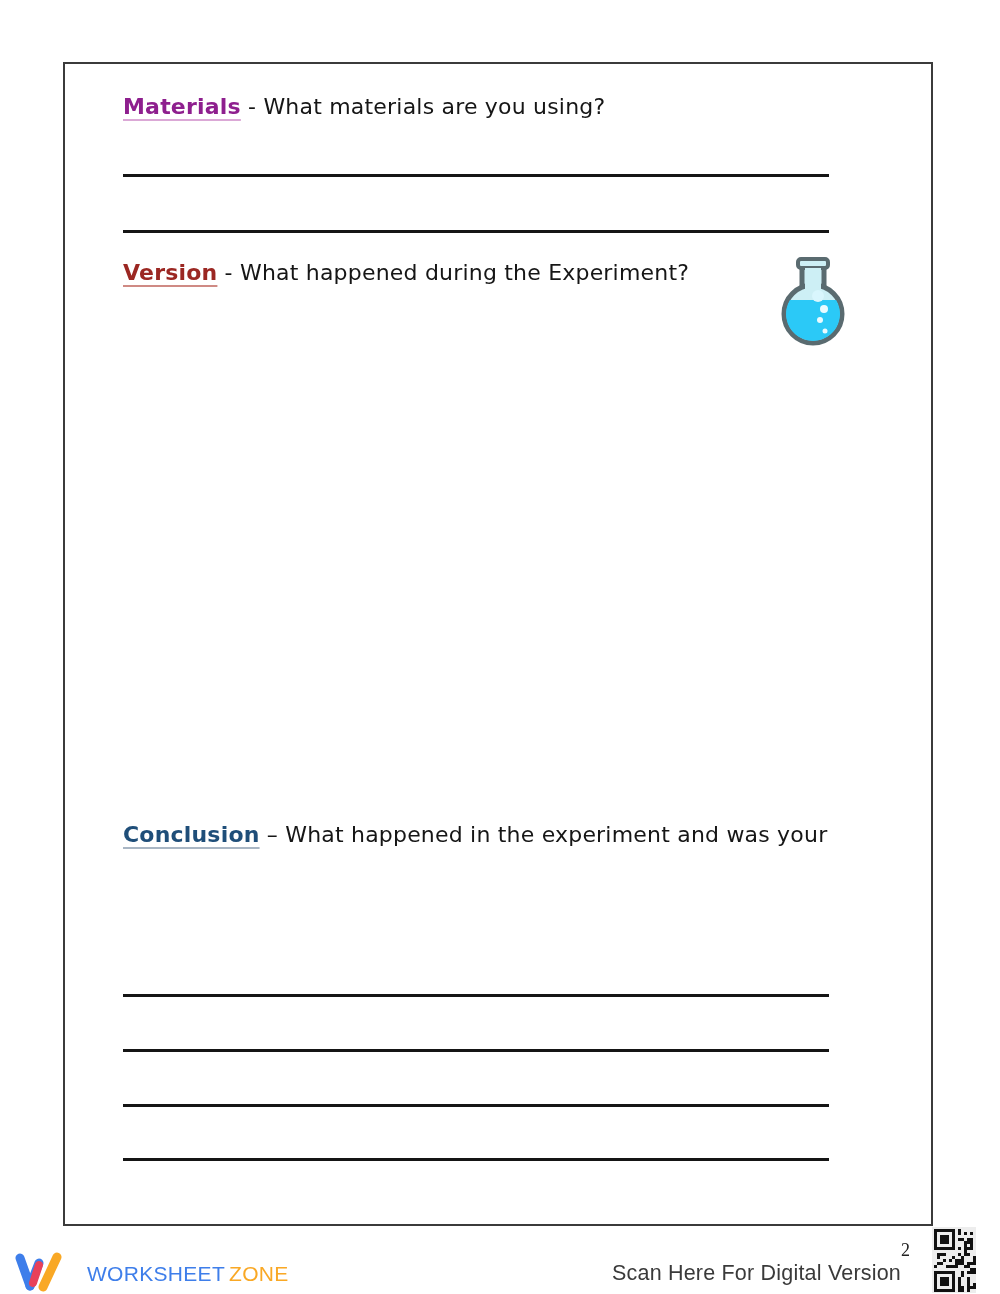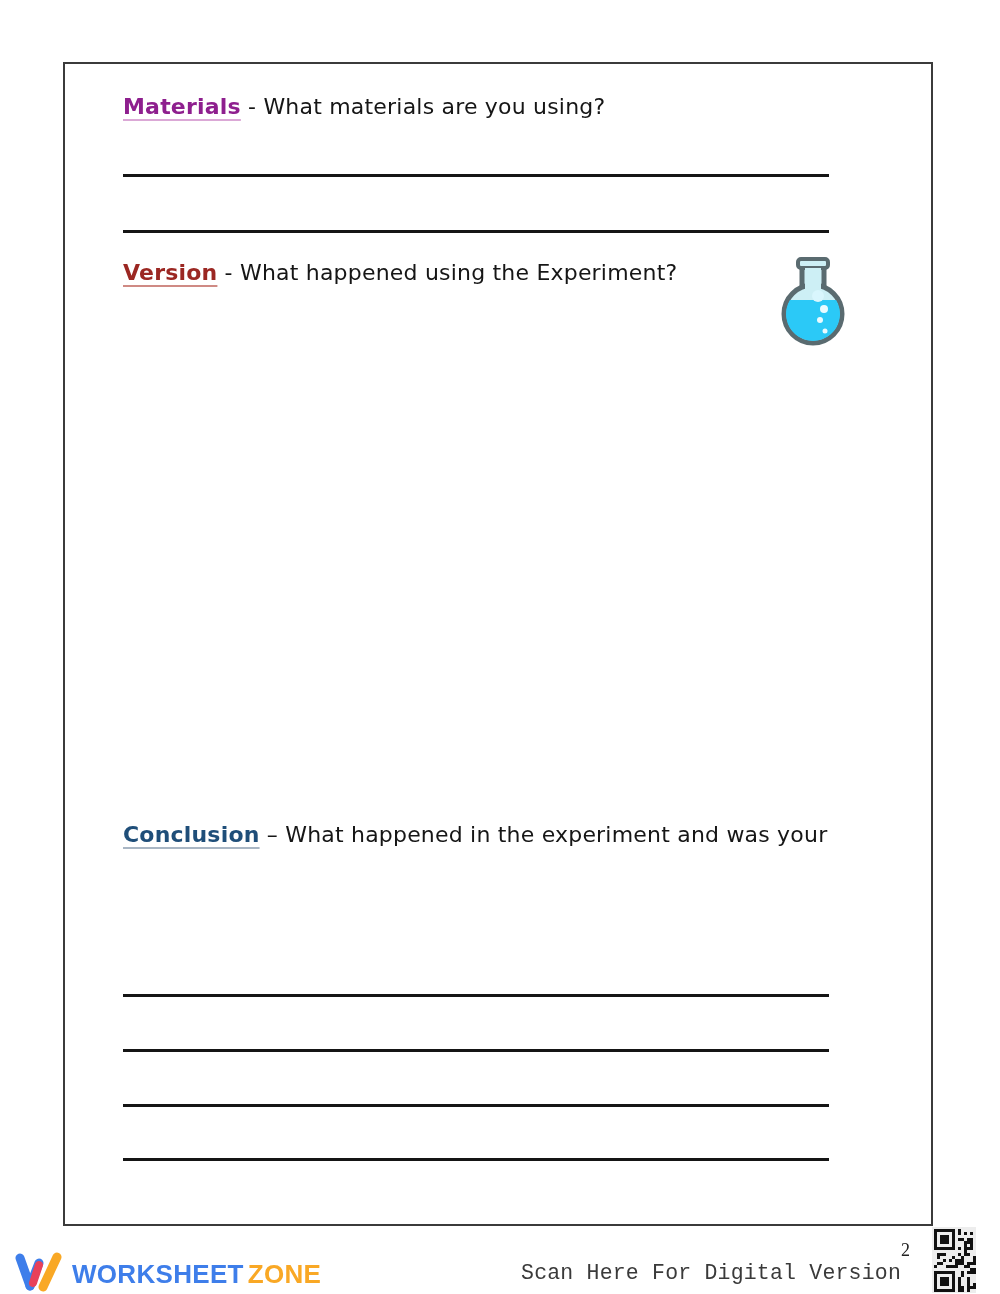--- a/index.html
+++ b/index.html
@@ -25,29 +25,29 @@
   .heading{
     font-weight:bold;text-decoration:underline;text-underline-offset:5px;
     text-decoration-thickness:2px;
   }
   .heading.materials{color:var(--materials-heading);text-decoration-color:var(--materials-underline);}
   .heading.results{color:var(--results-heading);text-decoration-color:var(--results-underline);}
   .heading.conclusion{color:var(--conclusion-heading);text-decoration-color:var(--conclusion-underline);}
   .blank-line{position:absolute;left:123px;width:706px;border-top:3px solid var(--line);}
   .flask{position:absolute;left:779px;top:256px;}
   .footer-logo{position:absolute;left:14px;top:1250px;display:flex;align-items:center;}
-  .brand-text{font-family:"Liberation Sans",sans-serif;font-weight:bold;font-size:26px;letter-spacing:0.3px;margin-left:8px;}
+  .brand-text{font-family:"Liberation Sans",sans-serif;font-weight:normal;font-size:21px;letter-spacing:0.3px;margin-left:23px;}
   .brand-text .w1{color:var(--brand-blue);}
   .brand-text .w2{color:var(--brand-orange);margin-left:4px;}
   .page-number{
     position:absolute;left:901px;top:1240px;font-family:"Liberation Serif",serif;
     font-size:18px;color:#222;
   }
   .scan-label{
-    position:absolute;right:75px;top:1261px;font-family:Liberation Mono, monospace;
+    position:absolute;right:75px;top:1261px;font-family:Liberation Sans, sans-serif;
     font-size:21.5px;color:var(--scan-text);letter-spacing:0.2px;white-space:nowrap;
   }
   .qr-box{
     position:absolute;left:932px;top:1227px;width:66px;height:66px;background:#ededed;
     display:flex;align-items:center;justify-content:center;cursor:pointer;
   }
   .qr-box svg rect{fill:#111;}
 </style>
 </head>
 <body>
@@ -60,21 +60,21 @@
     <span class="heading materials">Materials</span>
     <span>-</span>
     <span>What materials are you using?</span>
   </div>
   <div class="blank-line" style="top:174px;"></div>
   <div class="blank-line" style="top:230px;"></div>
 
   <div class="text-row" style="left:123px;top:260px;">
     <span class="heading results">Version</span>
     <span>-</span>
-    <span>What happened using the Experiment?</span>
+    <span>What happened during the Experiment?</span>
   </div>
 
   <div class="flask">
     <svg width="68" height="92" viewBox="0 0 68 92">
       <rect x="23" y="7" width="22" height="28" fill="var(--flask-pale)" stroke="var(--flask-outline)" stroke-width="5"></rect>
       <rect x="19" y="3" width="30" height="9" rx="3" fill="var(--flask-pale)" stroke="var(--flask-outline)" stroke-width="4"></rect>
       <circle cx="34" cy="58" r="29" fill="var(--flask-pale)" stroke="var(--flask-outline)" stroke-width="5"></circle>
       <rect x="26" y="12" width="16" height="24" fill="var(--flask-pale)"></rect>
       <path d="M 10.9,44 A 27,27 0 1 0 57.1,44 Z" fill="var(--flask-liquid)"></path>
       <circle cx="39" cy="40" r="6" fill="#d9f6fd"></circle>

